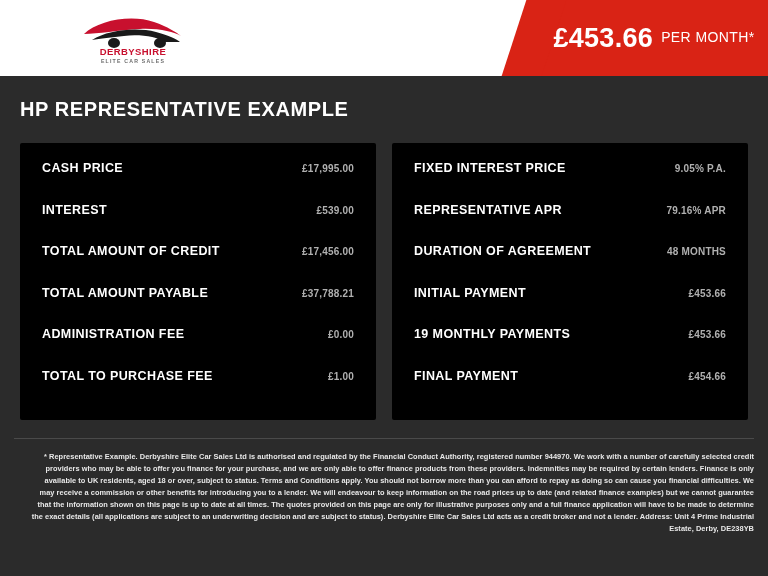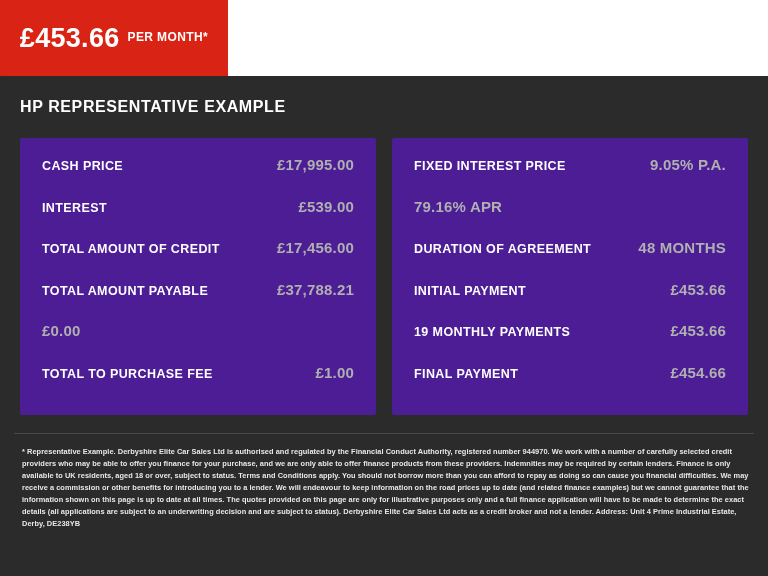--- a/index.html
+++ b/index.html
@@ -65,93 +65,105 @@
   }
   .price-amount {
     position: relative;
     font-size: 27px;
     font-weight: bold;
     letter-spacing: 0.3px;
     z-index: 2;
   }
   .price-period {
     position: relative;
-    font-size: 12px;
-    font-weight: bold;
+    font-size: 14px;
+    font-weight: normal;
     letter-spacing: 0.4px;
     z-index: 2;
     padding-bottom: 2px;
   }
 
   
   .title {
     color: #ffffff;
-    font-size: 16px;
+    font-size: 20px;
     font-weight: bold;
     letter-spacing: 0.6px;
     padding: 22px 0 0 20px;
   }
 
   
   .panels {
     display: flex;
     gap: 16px;
     padding: 22px 20px 0 20px;
   }
   .panel {
     flex: 1 1 0;
-    background: #4c1d95;
+    background: #000000;
     border-radius: 2px;
     padding: 18px 22px 18px 22px;
     box-sizing: border-box;
     height: 277px;
   }
   .row {
     display: flex;
     align-items: baseline;
     justify-content: space-between;
     height: 41.5px;
   }
   .row .label {
     color: #ffffff;
     font-size: 12.5px;
     font-weight: bold;
     letter-spacing: 0.4px;
     white-space: nowrap;
   }
   .row .value {
     color: #b0b0b0;
-    font-size: 15px;
+    font-size: 10px;
     font-weight: bold;
     letter-spacing: 0.2px;
     white-space: nowrap;
   }
 
   
   .divider {
     height: 1px;
     background: #4a4a4a;
     margin: 18px 14px 0 14px;
   }
   .footnote {
     color: #e8e8e8;
     font-size: 7.4px;
     line-height: 1.62;
-    padding: 12px 14px 0 22px;
-    text-align: left;
+    padding: 12px 14px 0 28px;
+    text-align: right;
     font-weight: bold;
     letter-spacing: 0.05px;
   }
 </style>
 </head>
 <body>
 
 <div class="page">
 
   <div class="header">
+    <div class="logo-area">
+      <div class="logo">
+        <svg width="110" height="56" viewBox="0 0 110 56" aria-hidden="true">
+          <path d="M6 24 C20 10, 54 4, 76 12 C90 17, 98 22, 103 26 C96 22, 80 18, 62 19 C40 20, 20 24, 6 24 Z" fill="#c8102e"></path>
+          <path d="M14 30 C30 20, 58 17, 78 22 C90 25, 98 29, 102 32 L86 32 C80 27, 62 24, 46 26 C34 27, 22 29, 14 30 Z" fill="#1a1a1a"></path>
+          <ellipse cx="36" cy="33" rx="6" ry="5" fill="#1a1a1a"></ellipse>
+          <ellipse cx="82" cy="33" rx="6" ry="5" fill="#1a1a1a"></ellipse>
+          <text x="55" y="45" text-anchor="middle" fill="#c8102e" font-family="Liberation Sans, sans-serif" font-size="9.5" font-weight="bold" letter-spacing="0.4">DERBYSHIRE</text>
+          <text x="55" y="53" text-anchor="middle" fill="#6b6b6b" font-family="Liberation Sans, sans-serif" font-size="5.2" font-weight="bold" letter-spacing="1.2">ELITE CAR SALES</text>
+        </svg>
+      </div>
+    </div>
     <div class="price-banner">
       <span class="price-amount">£453.66</span>
       <span class="price-period">PER MONTH*</span>
     </div>
   </div>
 
   <div class="title">HP REPRESENTATIVE EXAMPLE</div>
 
   <div class="panels">
 
@@ -166,34 +178,36 @@
       </div>
       <div class="row">
         <span class="label">TOTAL AMOUNT OF CREDIT</span>
         <span class="value">£17,456.00</span>
       </div>
       <div class="row">
         <span class="label">TOTAL AMOUNT PAYABLE</span>
         <span class="value">£37,788.21</span>
       </div>
       <div class="row">
+        <span class="label">ADMINISTRATION FEE</span>
         <span class="value">£0.00</span>
       </div>
       <div class="row">
         <span class="label">TOTAL TO PURCHASE FEE</span>
         <span class="value">£1.00</span>
       </div>
     </div>
 
     <div class="panel">
       <div class="row">
         <span class="label">FIXED INTEREST PRICE</span>
         <span class="value">9.05% P.A.</span>
       </div>
       <div class="row">
+        <span class="label">REPRESENTATIVE APR</span>
         <span class="value">79.16% APR</span>
       </div>
       <div class="row">
         <span class="label">DURATION OF AGREEMENT</span>
         <span class="value">48 MONTHS</span>
       </div>
       <div class="row">
         <span class="label">INITIAL PAYMENT</span>
         <span class="value">£453.66</span>
       </div>

